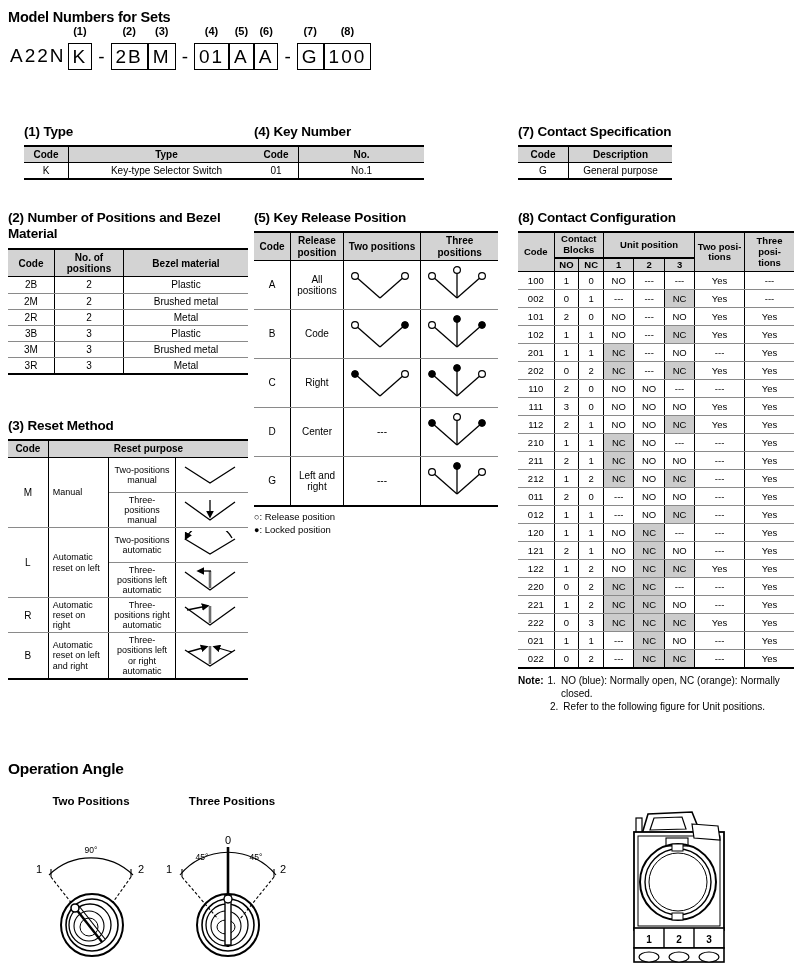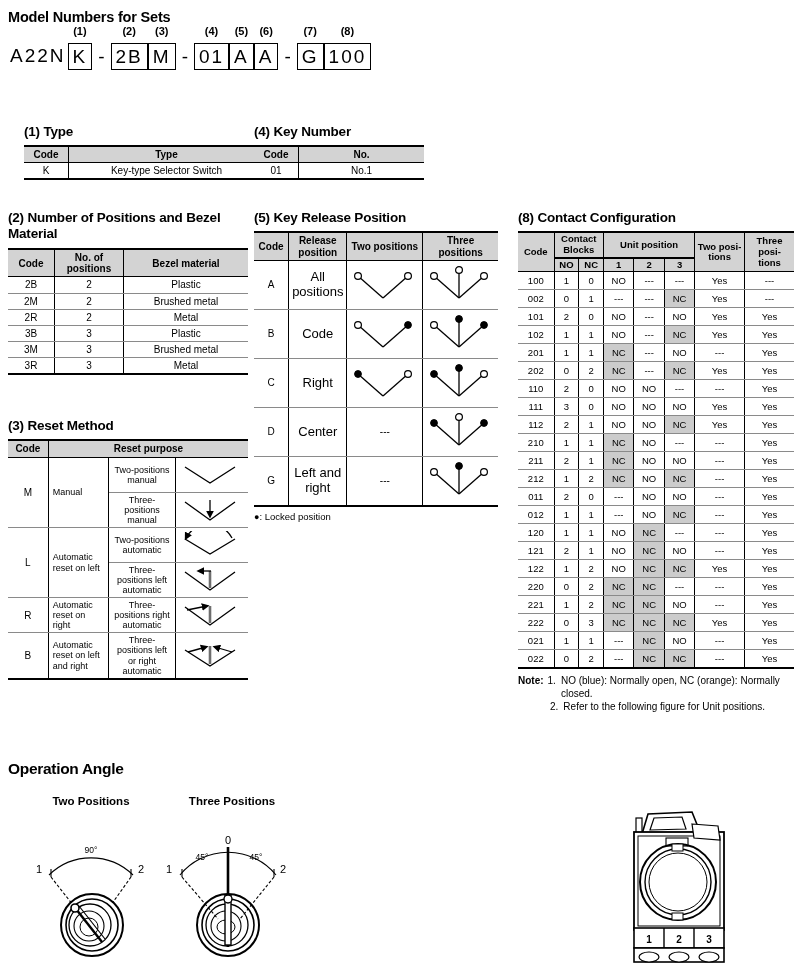--- a/index.html
+++ b/index.html
@@ -77,21 +77,21 @@
 
   
   #tbl-reset td{height:30px;}
   #tbl-reset td.code{width:38px;font-size:10px;}
   #tbl-reset td.mode{width:58px;font-size:9px;text-align:left;padding-left:4px;}
   #tbl-reset td.desc{width:70px;font-size:9px;}
   #tbl-reset td.fig{width:72px;padding:1px;}
 
   
   #tbl-krp td.code{width:34px;}
-  #tbl-krp td.relp{width:50px;font-size:13px;}
+  #tbl-krp td.relp{width:50px;font-size:10px;}
   #tbl-krp td.fig{width:74px;height:46px;padding:1px;}
 
   
   #tbl-cc{font-size:9.5px;}
   #tbl-cc th,#tbl-cc td{padding:1px 2px;}
   #tbl-cc td{height:15px;}
   #tbl-cc td.code{width:30px;}
   #tbl-cc td.n{width:20px;}
   #tbl-cc td.up{width:26px;}
   #tbl-cc td.pos{width:44px;}
@@ -424,25 +424,43 @@
                 <line x1="35" y1="6" x2="35" y2="34" stroke="#000" stroke-width="1.3"></line>
                 <circle cx="10" cy="12" r="3.4" fill="#fff" stroke="#000" stroke-width="1.2"></circle>
                 <circle cx="35" cy="6" r="3.4" fill="#000" stroke="#000" stroke-width="1"></circle>
                 <circle cx="60" cy="12" r="3.4" fill="#fff" stroke="#000" stroke-width="1.2"></circle>
               </svg>
             </td>
           </tr>
         </tbody>
     </table>
     <div class="legend">
+      <div><span class="gl">○</span><span>: Release position</span></div>
       <div><span class="gl">●</span><span>: Locked position</span></div>
     </div>
   </div>
 
 
+  <div class="sec" style="left:518px;top:124px;">
+    <h2 class="grp-title">(7) Contact Specification</h2>
+    <table class="simple" style="width:154px;">
+      <thead>
+          <tr>
+        <th class="c1" style="width:44px;">Code</th>
+        <th>Description</th>
+      </tr>
+        </thead>
+      <tbody>
+          <tr>
+        <td class="c1">G</td>
+        <td>General purpose</td>
+      </tr>
+        </tbody>
+    </table>
+  </div>
 
   <div class="sec" style="left:518px;top:210px;">
     <h2 class="grp-title">(8) Contact Configuration</h2>
     <table class="dt" id="tbl-cc" style="width:276px;">
       <thead>
         <tr>
           <th class="lft" rowspan="2" style="width:32px;">Code</th>
           <th colspan="2" style="width:44px;">Contact Blocks</th>
           <th colspan="3" class="thk-l" style="width:82px;">Unit position</th>
           <th rowspan="2" class="thk-l" style="width:46px;"><span id="cc-two-lbl">Two posi-<br>tions</span></th>

